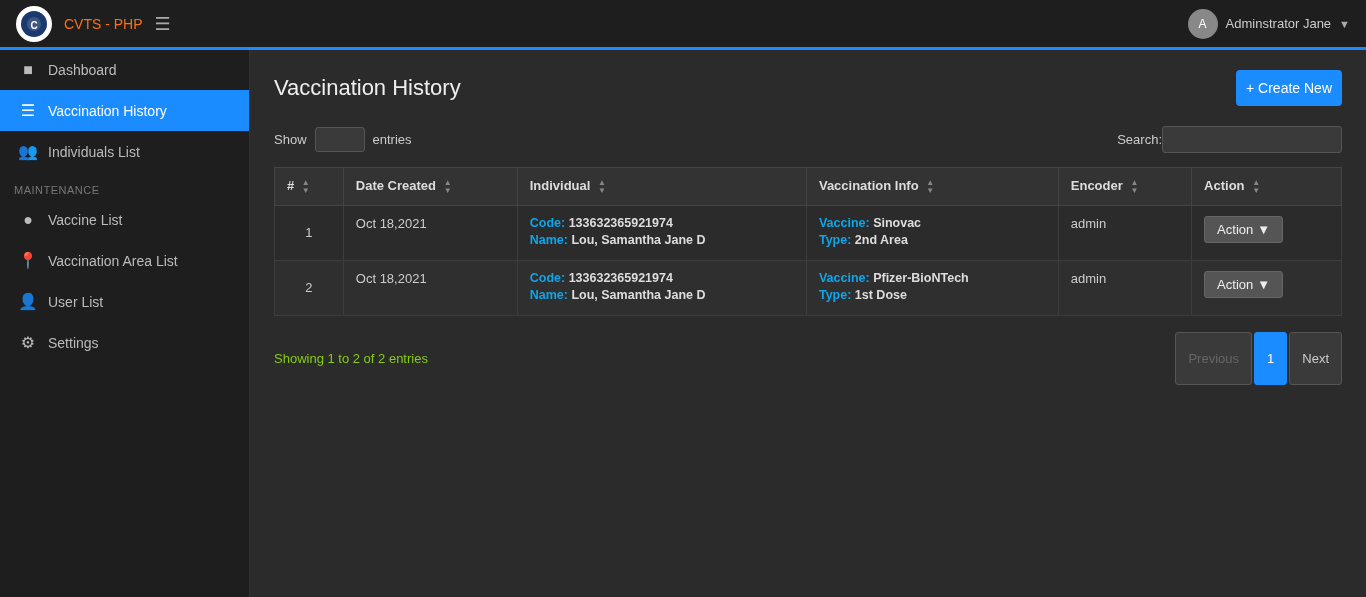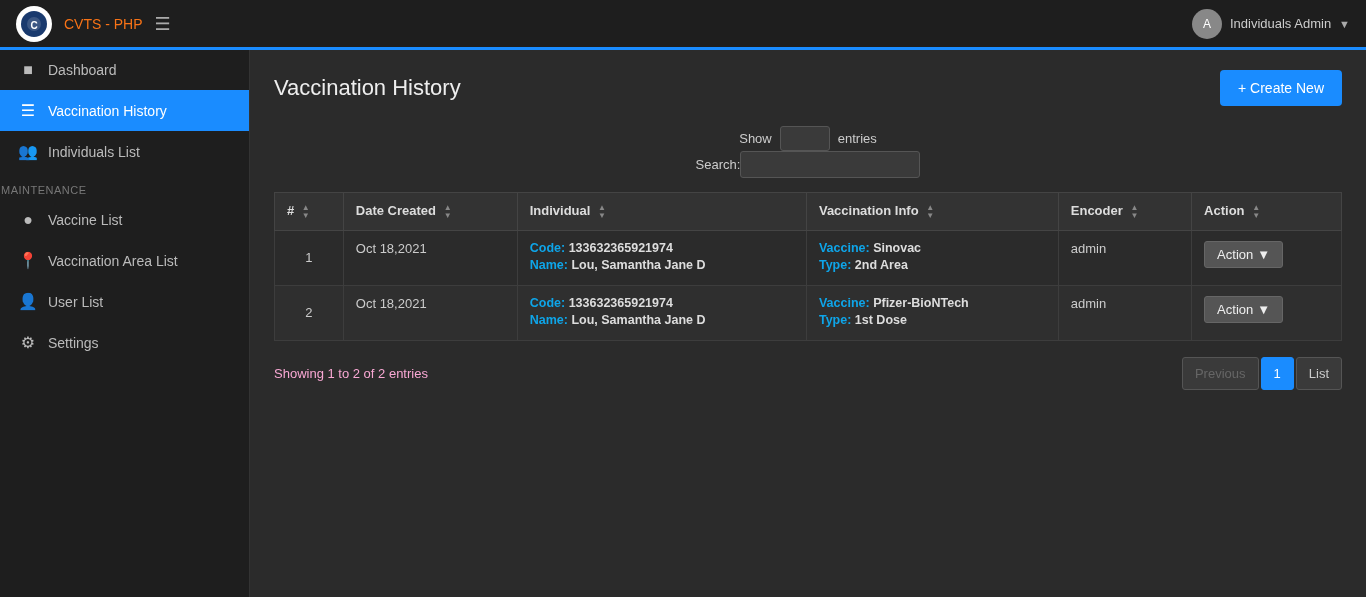--- a/index.html
+++ b/index.html
@@ -32,40 +32,39 @@
       width: 250px; background: #1e1e1e; flex-shrink: 0;
       display: flex; flex-direction: column; overflow-y: auto;
       border-right: 1px solid #333;
     }
     .sidebar-item {
       display: flex; align-items: center; gap: 10px;
       padding: 11px 18px; color: #bbb; cursor: pointer; font-size: 14px;
     }
     .sidebar-item.active { background: #1a8cff; color: #fff; }
     .sidebar-icon { font-size: 16px; width: 20px; text-align: center; flex-shrink: 0; }
-    .sidebar-section { padding: 12px 1px 4px; font-size: 11px; color: #777; text-transform: uppercase; letter-spacing: 0.5px; }
+    .sidebar-section { padding: 12px 14px 4px; font-size: 11px; color: #777; text-transform: uppercase; letter-spacing: 0.5px; }
 
     
     .content { flex: 1; overflow-y: auto; padding: 20px 24px; background: #2b2b2b; }
 
     .page-header {
       display: flex; align-items: center; justify-content: space-between;
       margin-bottom: 20px;
     }
     .page-title { color: #eee; font-size: 22px; font-weight: 400; }
     .btn-create {
-      background: #1a8cff; color: #fff; border: none; padding: 10px 18px;
+      background: #1a8cff; color: #fff; border: none; padding: 10px 10px;
       border-radius: 4px; cursor: pointer; font-size: 14px; display: flex; align-items: center; gap: 6px;
     }
 
     
     .table-controls {
       display: flex; align-items: center; justify-content: space-between;
       margin-bottom: 14px;
-      flex-direction: column;
     }
     .show-entries { display: flex; align-items: center; gap: 8px; color: #ccc; font-size: 13px; }
     .show-entries input {
       width: 50px; padding: 4px 6px; background: #3a3a3a; border: 1px solid #555;
       color: #ddd; border-radius: 3px; font-size: 13px; text-align: center;
     }
     .search-box { display: flex; align-items: center; color: #ccc; font-size: 13px; }
     .search-box input {
       padding: 5px 8px; background: #3a3a3a; border: 1px solid #555;
       color: #ddd; border-radius: 3px; font-size: 13px; width: 180px;
@@ -93,24 +92,24 @@
       background: #555; color: #eee; border: 1px solid #666;
       padding: 5px 12px; border-radius: 3px; cursor: pointer; font-size: 13px;
       display: inline-flex; align-items: center; gap: 4px;
     }
 
     
     .pagination-row {
       display: flex; align-items: center; justify-content: space-between;
       margin-top: 16px;
     }
-    .showing-text { color: #f9a8d4; font-size: 13px; }
+    .showing-text { color: #84cc16; font-size: 13px; }
     .pagination { display: flex; gap: 2px; }
     .page-btn {
-      padding: 8px 12px; background: #3a3a3a; border: 1px solid #555;
+      padding: 18px 12px; background: #3a3a3a; border: 1px solid #555;
       color: #ccc; cursor: pointer; border-radius: 3px; font-size: 13px;
     }
     .page-btn.active { background: #1a8cff; color: #fff; border-color: #1a8cff; }
     .page-btn.disabled { color: #666; cursor: default; }
   </style>
 </head>
 <body>
 
 <div class="topbar">
   <div class="topbar-left">
@@ -119,21 +118,21 @@
         <circle cx="14" cy="14" r="13" fill="#1a3a6e"></circle>
         <circle cx="14" cy="14" r="7" fill="#fff" opacity="0.15"></circle>
         <text x="14" y="19" text-anchor="middle" font-size="10" fill="#fff" font-weight="bold">C</text>
       </svg>
     </div>
     <span class="topbar-title">CVTS - PHP</span>
     <span class="hamburger">☰</span>
   </div>
   <div class="topbar-right">
     <div class="admin-avatar">A</div>
-    <span class="admin-name">Individuals Admin</span>
+    <span class="admin-name">Adminstrator Jane</span>
     <span class="dropdown-caret">▼</span>
   </div>
 </div>
 
 <div class="layout">
 
   <div class="sidebar">
     <div class="sidebar-item">
       <span class="sidebar-icon">■</span>
       <span>Dashboard</span>
@@ -268,18 +267,18 @@
       </td>
     </tr>
         </tbody>
     </table>
 
     <div class="pagination-row">
       <span class="showing-text">Showing 1 to 2 of 2 entries</span>
       <div class="pagination">
         <button class="page-btn disabled">Previous</button>
         <button class="page-btn active">1</button>
-        <button class="page-btn">List</button>
+        <button class="page-btn">Next</button>
       </div>
     </div>
 
   </div>
 </div>
 
 </body></html>

